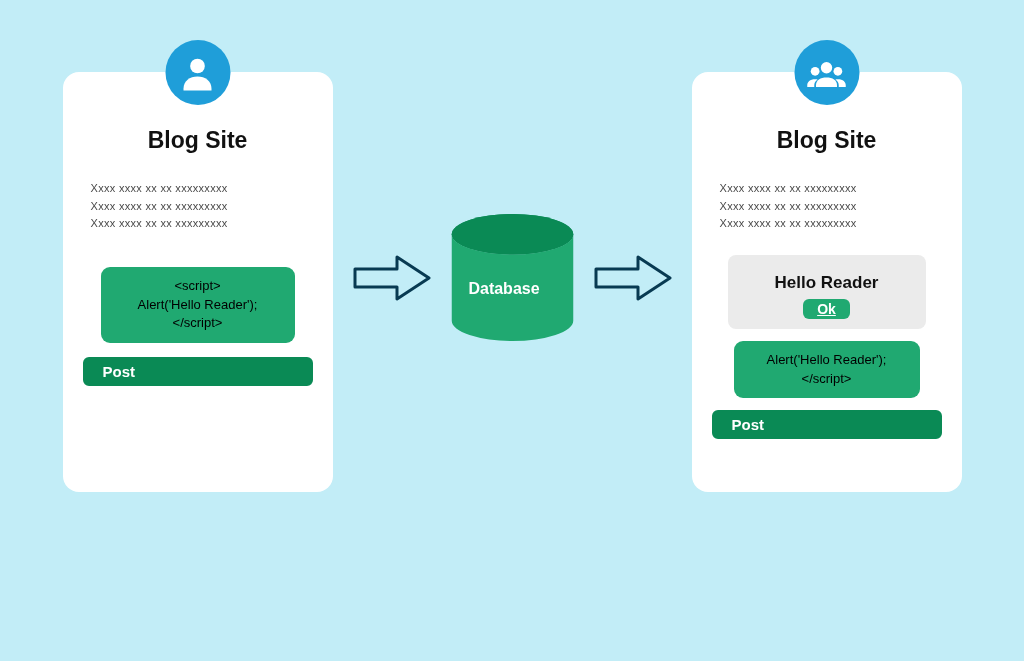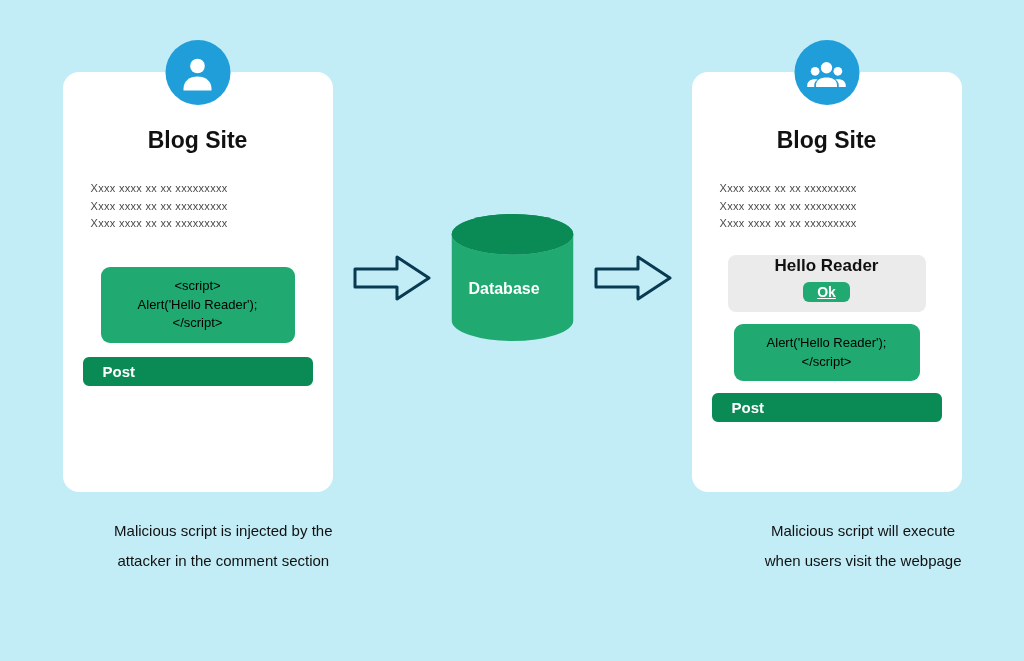--- a/index.html
+++ b/index.html
@@ -88,21 +88,21 @@
     border: 2px solid #0a8a55;
     border-radius: 6px;
     padding: 4px 18px;
     display: block;
     margin: 0 auto;
   }
   .alert-box {
     background: #ebebeb;
     border-radius: 8px;
     margin: 0 16px 12px 16px;
-    padding: 1px 10px 10px 10px;
+    padding: 18px 10px 10px 10px;
     text-align: center;
   }
   .alert-title {
     font-size: 17px;
     font-weight: 700;
     color: #111;
     margin-bottom: 6px;
   }
   .ok-btn {
     background: #20a971;
@@ -167,22 +167,20 @@
       </div>
       <h2 class="card-title">Blog Site</h2>
       <div class="placeholder-lines">Xxxx xxxx xx xx xxxxxxxxx
 Xxxx xxxx xx xx xxxxxxxxx
 Xxxx xxxx xx xx xxxxxxxxx</div>
       <div class="code-box">&lt;script&gt;
 Alert('Hello Reader');
 &lt;/script&gt;</div>
       <div class="post-btn">Post</div>
     </div>
-    <div class="caption" style="white-space:pre-line;">Malicious script is injected by the
-attacker in the comment section</div>
   </div>
 
   <div class="middle-col">
     <div class="db-wrapper">
       <div class="arrow">
         <svg viewBox="0 0 78 50">
           <path d="M2 16 L44 16 L44 4 L76 25 L44 46 L44 34 L2 34 Z" fill="none" stroke="#083a52" stroke-width="3" stroke-linejoin="round"></path>
         </svg>
       </div>
       <div class="db">
@@ -218,17 +216,15 @@
 Xxxx xxxx xx xx xxxxxxxxx
 Xxxx xxxx xx xx xxxxxxxxx</div>
       <div class="alert-box">
         <div class="alert-title">Hello Reader</div>
         <div class="ok-btn">Ok</div>
       </div>
       <div class="code-box2">Alert('Hello Reader');
 &lt;/script&gt;</div>
       <div class="post-btn">Post</div>
     </div>
-    <div class="caption" style="white-space:pre-line;">Malicious script will execute
-when users visit the webpage</div>
   </div>
 
 </div>
 
 </body></html>

